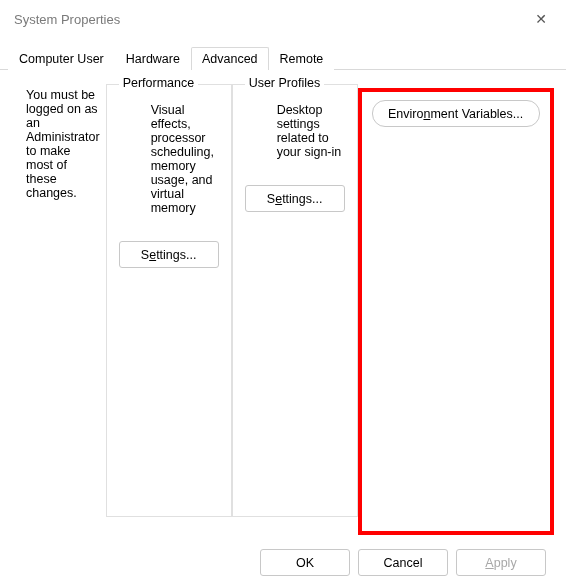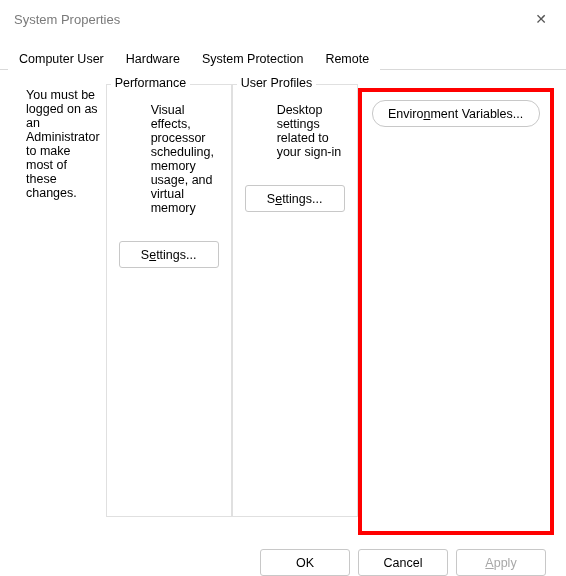--- a/index.html
+++ b/index.html
@@ -86,21 +86,21 @@
   .group {
     border: 1px solid #e0e0e0;
     border-radius: 0;
     position: relative;
     margin-bottom: 18px;
     padding: 18px 12px 12px 12px;
   }
   .group-label {
     position: absolute;
     top: -9px;
-    left: 4px;
+    left: 12px;
     background: #ffffff;
     padding: 0 4px;
     font-size: 12.5px;
     color: #000;
   }
   .group-desc {
     font-size: 12.5px;
     margin-bottom: 26px;
     margin-left: 32px;
   }
@@ -163,21 +163,21 @@
 <div class="window">
 
   <div class="titlebar">
     <div>System Properties</div>
     <div class="close">✕</div>
   </div>
 
   <div class="tabstrip">
     <div class="tab">Computer User</div>
     <div class="tab">Hardware</div>
-    <div class="tab">System Protection</div>
+    <div class="tab active">Advanced</div>
     <div class="tab">Remote</div>
   </div>
 
   <div class="content">
 
     <div class="info-text">You must be logged on as an Administrator to make most of these changes.</div>
 
     <div class="group">
       <div class="group-label">Performance</div>
       <div class="group-desc">Visual effects, processor scheduling, memory usage, and virtual memory</div>

